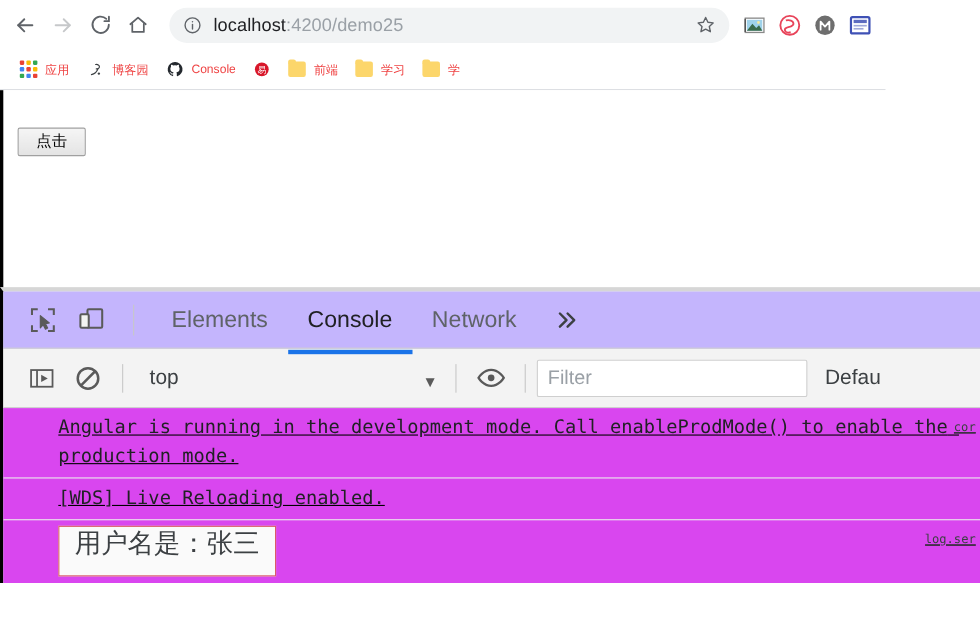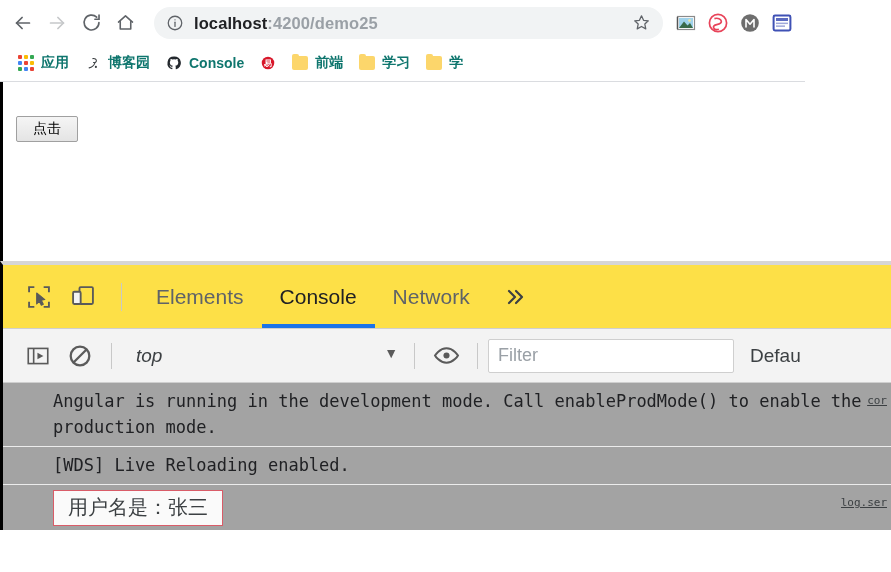--- a/index.html
+++ b/index.html
@@ -5,21 +5,21 @@
   * { box-sizing: border-box; margin: 0; padding: 0; }
   html, body {
     width: 891px; height: 572px;
     overflow: hidden;
     background: #ffffff;
     font-family: "Liberation Sans", sans-serif;
     -webkit-font-smoothing: antialiased;
   }
 
   
-  #browser-chrome { width: 805px; background: #ffffff; font-weight: bold; }
+  #browser-chrome { width: 805px; background: #ffffff; }
 
   #nav-toolbar {
     height: 45px;
     display: flex;
     align-items: center;
     padding: 0 8px 0 6px;
     background: #ffffff;
   }
   .nav-btn {
     width: 34px; height: 34px;
@@ -78,22 +78,22 @@
   .bookmark {
     display: flex;
     align-items: center;
     height: 26px;
     padding: 0 8px;
     border-radius: 4px;
     flex: 0 0 auto;
     max-width: 170px;
   }
   .bookmark .bm-label {
-    font-size: 14px;
-    color: #0f766e;
+    font-size: 11px;
+    color: #ef4444;
     margin-left: 7px;
     overflow: hidden;
     text-overflow: ellipsis;
     white-space: nowrap;
   }
   .bm-ico { width: 16px; height: 16px; flex: 0 0 auto; display: flex; align-items: center; justify-content: center; }
 
   .apps-grid { display: grid; grid-template-columns: repeat(3, 4px); grid-template-rows: repeat(3, 4px); gap: 2px; }
   .apps-grid i { display: block; width: 4px; height: 4px; border-radius: 1px; }
 
@@ -145,24 +145,24 @@
   #devtools {
     border-top: 4px solid #d6d6d6;
     background: #f3f3f3;
     height: 269px;
     display: flex;
     flex-direction: column;
     border-left: 3px solid #000000;
   }
 
   #dt-tabbar {
-    height: 64px;
-    display: flex;
-    align-items: center;
-    background: #fde047;
+    height: 52px;
+    display: flex;
+    align-items: center;
+    background: #c4b5fd;
     padding-left: 14px;
     position: relative;
     flex: 0 0 auto;
     border-bottom: 1px solid #cfcfcf;
   }
   .dt-tool-btn {
     width: 44px; height: 44px;
     display: flex; align-items: center; justify-content: center;
     color: #5a5a5a;
     flex: 0 0 auto;
@@ -211,25 +211,24 @@
     overflow: hidden;
   }
   .fb-icon {
     width: 42px; height: 42px;
     display: flex; align-items: center; justify-content: center;
     color: #5a5a5a;
     flex: 0 0 auto;
   }
   .fb-sep { width: 1px; height: 26px; background: #c8c8c8; margin: 0 10px; flex: 0 0 auto; }
   #context-select {
-    display: flex; align-items: flex-start;
+    display: flex; align-items: flex-end;
     width: 282px;
     flex: 0 0 auto;
     padding-left: 14px;
-    font-style: italic;
   }
   #context-select .ctx-label { font-size: 19px; color: #3c4043; flex: 1 1 auto; }
   #context-select .ctx-arrow { font-size: 14px; color: #5a5a5a; padding-right: 6px; }
   #filter-input {
     width: 246px;
     height: 34px;
     background: #ffffff;
     border: 1px solid #cfcfcf;
     border-radius: 2px;
     font-size: 18px;
@@ -242,23 +241,24 @@
   #levels-label {
     font-size: 19px;
     color: #3c4043;
     margin-left: 16px;
     white-space: nowrap;
     flex: 0 0 auto;
   }
 
   #console-body {
     flex: 1 1 auto;
-    background: #a3a3a3;
+    background: #d946ef;
     overflow: hidden;
     position: relative;
+    text-decoration: underline;
   }
   .console-row {
     display: flex;
     align-items: flex-start;
     border-bottom: 1px solid #ececec;
     padding: 5px 0 6px 0;
     position: relative;
     min-height: 34px;
   }
   .console-row .msg {
@@ -280,24 +280,24 @@
     text-decoration: underline;
     padding-right: 4px;
     white-space: nowrap;
     max-width: 58px;
     overflow: hidden;
   }
   .console-row.highlighted .msg-box {
     display: inline-block;
     border: 1px solid #d95c68;
     background: #fafafa;
-    padding: 1px 14px 3px;
+    padding: 1px 14px 13px;
     margin-left: 50px;
     font-family: "Liberation Serif", serif;
-    font-size: 20px;
+    font-size: 24px;
     line-height: 30px;
     color: #3c4043;
   }
   .console-row.highlighted .msg { padding-left: 0; }
 </style>
 </head>
 <body>
 
 <div id="browser-chrome">
 

